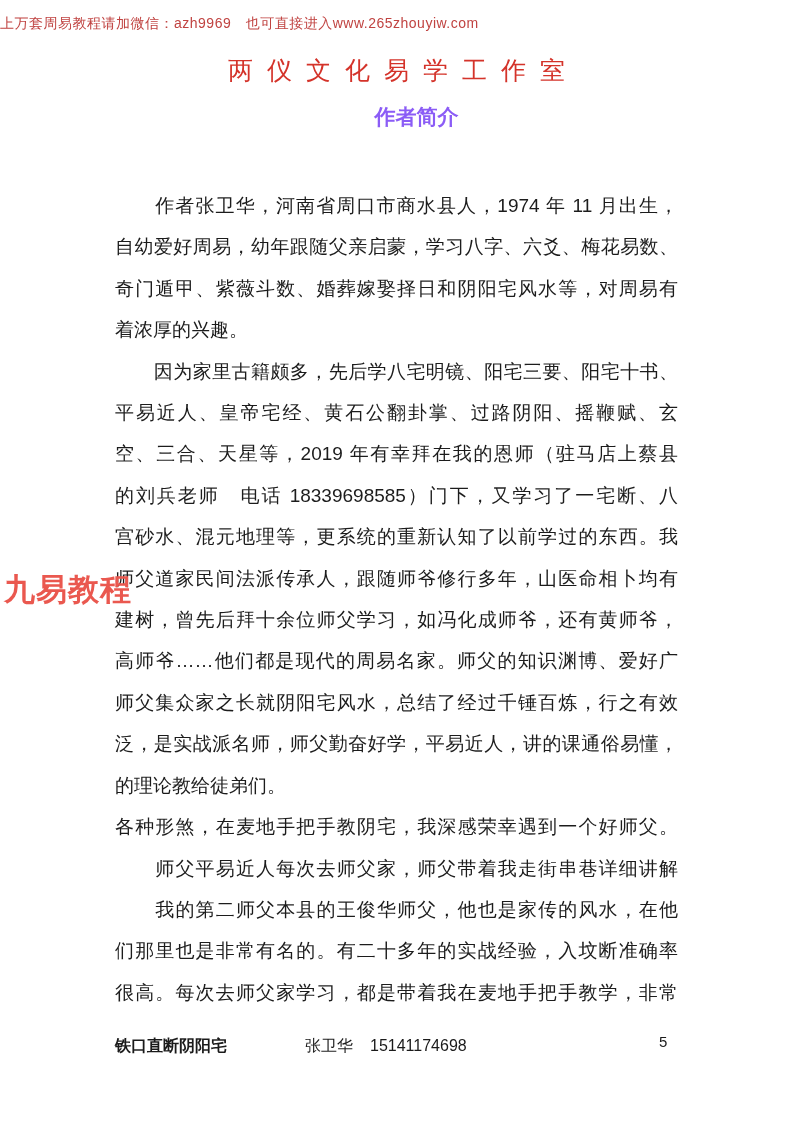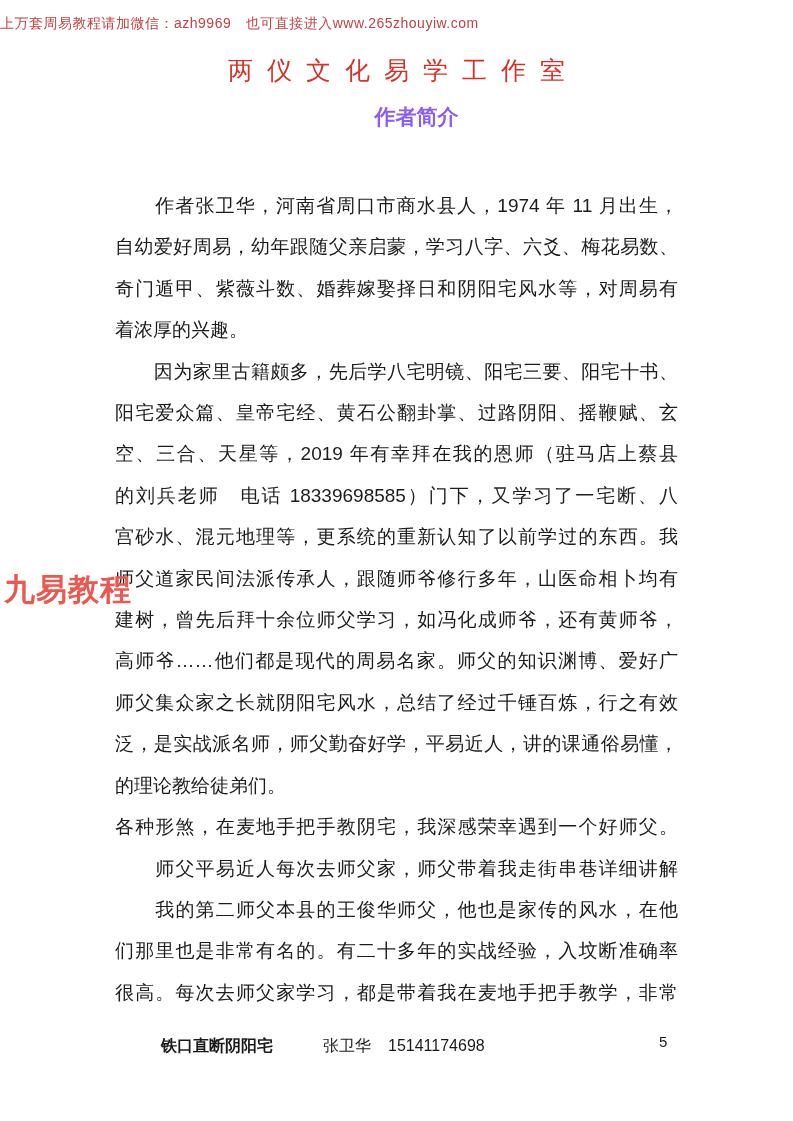--- a/index.html
+++ b/index.html
@@ -67,22 +67,22 @@
     white-space: nowrap;
   }
   .footer {
     position: absolute;
     left: 115px; top: 1036px;
     width: 563px;
     font-size: 16px;
     color: #1a1a1a;
     white-space: nowrap;
   }
-  .footer .book-title { font-weight: bold; margin-left: 46px; }
-  .footer .author { margin-left: 50px; }
+  .footer .book-title { font-weight: bold; }
+  .footer .author { margin-left: 78px; }
   .footer .phone { margin-left: 17px; }
   .page-number {
     position: absolute;
     left: 659px; top: 1033px;
     font-size: 15px;
     color: #1a1a1a;
   }
 </style>
 </head>
 <body>
@@ -97,21 +97,21 @@
 
   <div class="body-text">
       <div class="paragraph">
         <div class="body-line">　　作者张卫华，河南省周口市商水县人，1974 年 11 月出生，</div>
         <div class="body-line">自幼爱好周易，幼年跟随父亲启蒙，学习八字、六爻、梅花易数、</div>
         <div class="body-line">奇门遁甲、紫薇斗数、婚葬嫁娶择日和阴阳宅风水等，对周易有</div>
         <div class="body-line para-end">着浓厚的兴趣。</div>
       </div>
       <div class="paragraph">
         <div class="body-line">　　因为家里古籍颇多，先后学八宅明镜、阳宅三要、阳宅十书、</div>
-        <div class="body-line">阳宅爱众篇、皇帝宅经、黄石公翻卦掌、过路阴阳、摇鞭赋、玄</div>
+        <div class="body-line">平易近人、皇帝宅经、黄石公翻卦掌、过路阴阳、摇鞭赋、玄</div>
         <div class="body-line">空、三合、天星等，2019 年有幸拜在我的恩师（驻马店上蔡县</div>
         <div class="body-line">的刘兵老师　电话 18339698585）门下，又学习了一宅断、八</div>
         <div class="body-line">宫砂水、混元地理等，更系统的重新认知了以前学过的东西。我</div>
         <div class="body-line">师父道家民间法派传承人，跟随师爷修行多年，山医命相卜均有</div>
         <div class="body-line">建树，曾先后拜十余位师父学习，如冯化成师爷，还有黄师爷，</div>
         <div class="body-line">高师爷……他们都是现代的周易名家。师父的知识渊博、爱好广</div>
         <div class="body-line">师父集众家之长就阴阳宅风水，总结了经过千锤百炼，行之有效</div>
         <div class="body-line">泛，是实战派名师，师父勤奋好学，平易近人，讲的课通俗易懂，</div>
         <div class="body-line para-end">的理论教给徒弟们。</div>
       </div>

